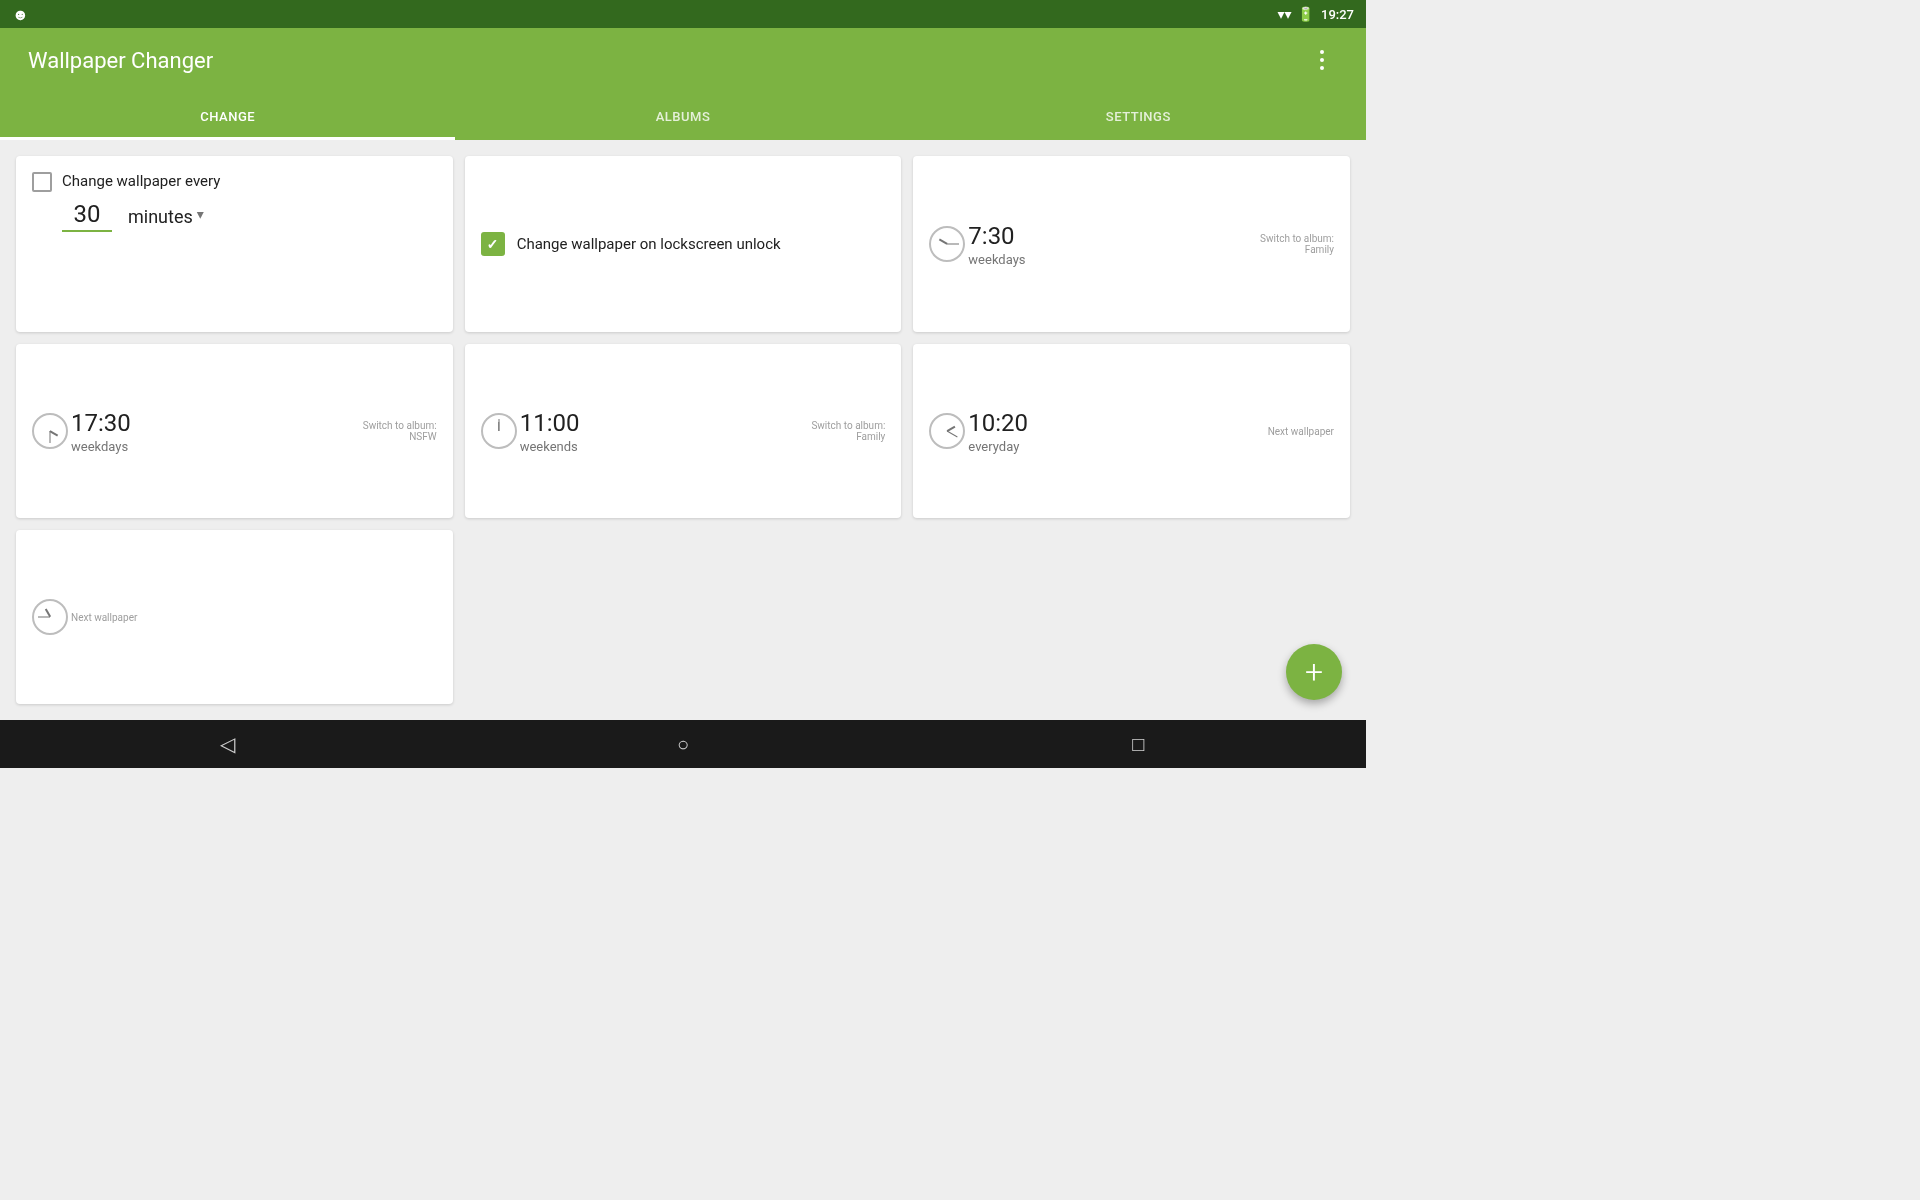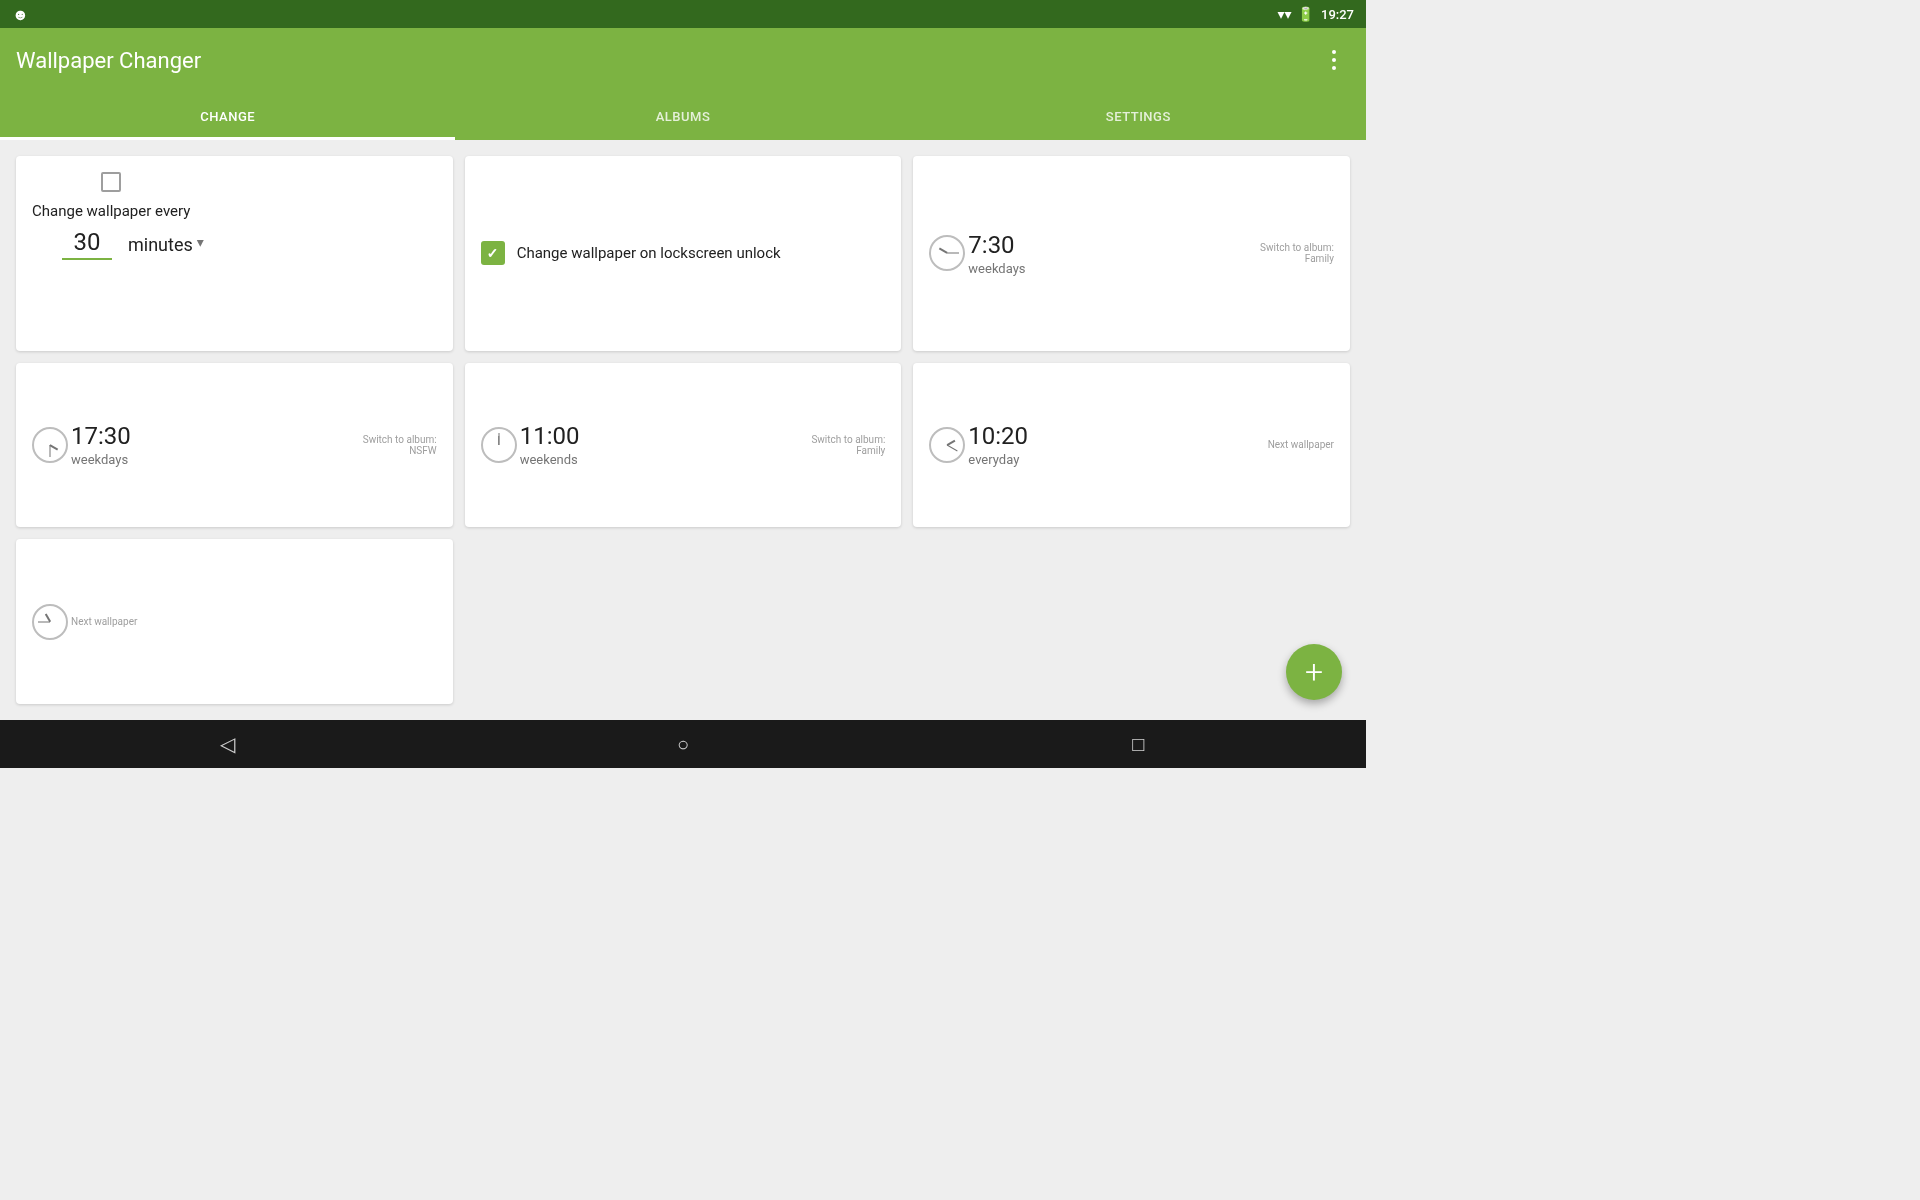--- a/index.html
+++ b/index.html
@@ -46,21 +46,21 @@
       font-size: 14px;
     }
 
     
     .app-bar {
       width: 100%;
       height: 64px;
       background: #7cb342;
       display: flex;
       align-items: center;
-      padding: 0 16px;
+      padding: 0 28px;
       justify-content: space-between;
     }
     .app-title {
       color: white;
       font-size: 22px;
       font-weight: 400;
     }
     .menu-dots {
       color: white;
       font-size: 24px;
@@ -137,23 +137,22 @@
     }
 
     
     .card-change-wallpaper {
       flex-direction: column;
       align-items: flex-start;
       gap: 8px;
     }
     .card-change-wallpaper .top-row {
       display: flex;
-      align-items: center;
+      align-items: flex-start;
       gap: 10px;
-      flex-direction: column;
     }
     .checkbox-box {
       width: 20px;
       height: 20px;
       border: 2px solid #9e9e9e;
       border-radius: 2px;
       flex-shrink: 0;
     }
     .card-change-wallpaper .bottom-row {
       display: flex;

